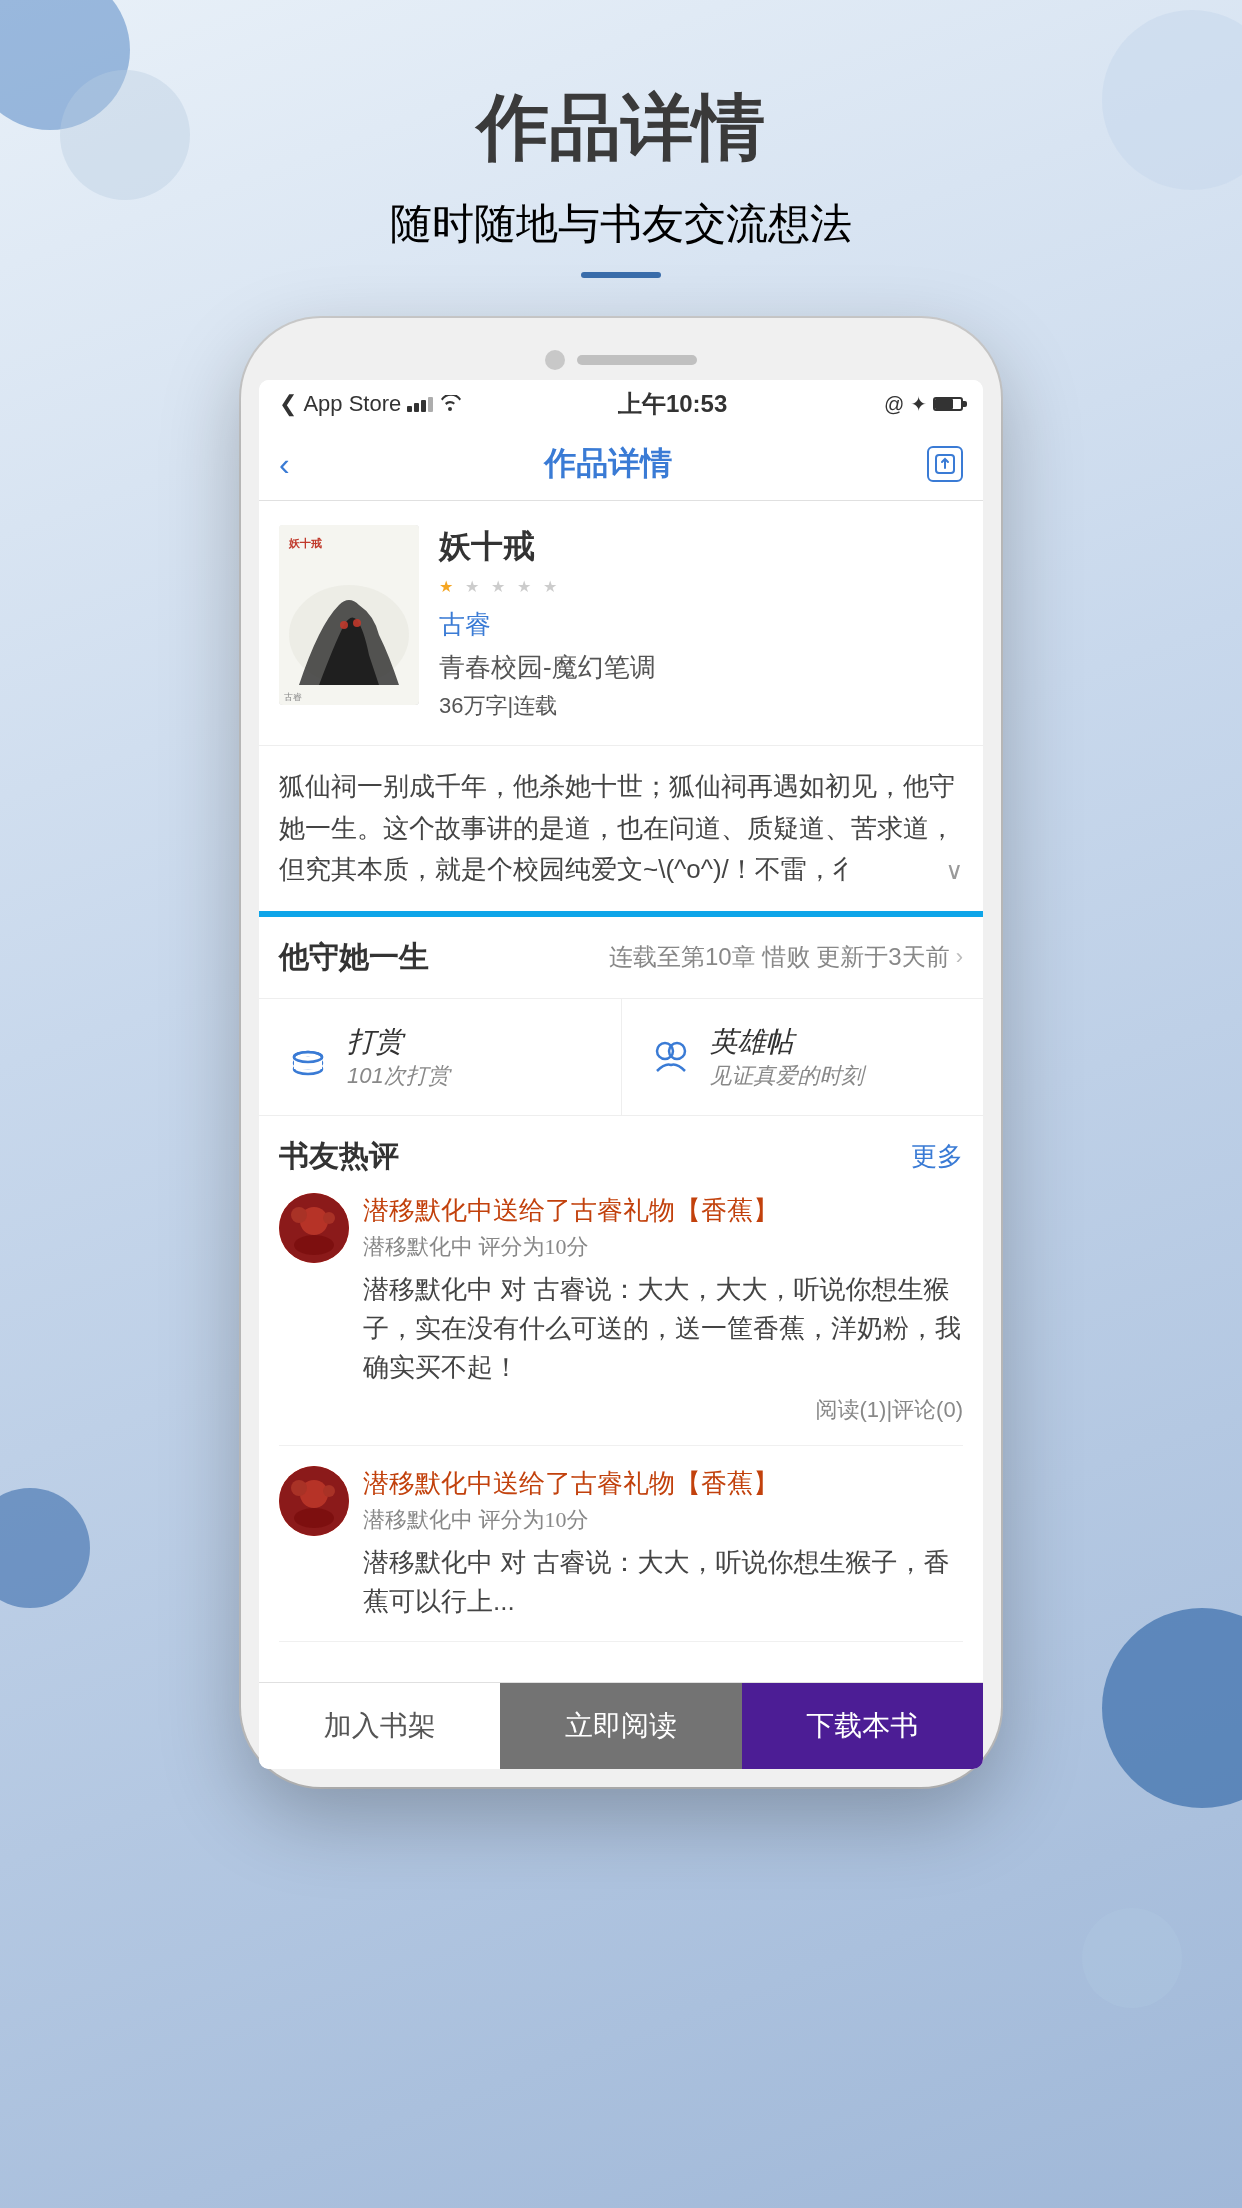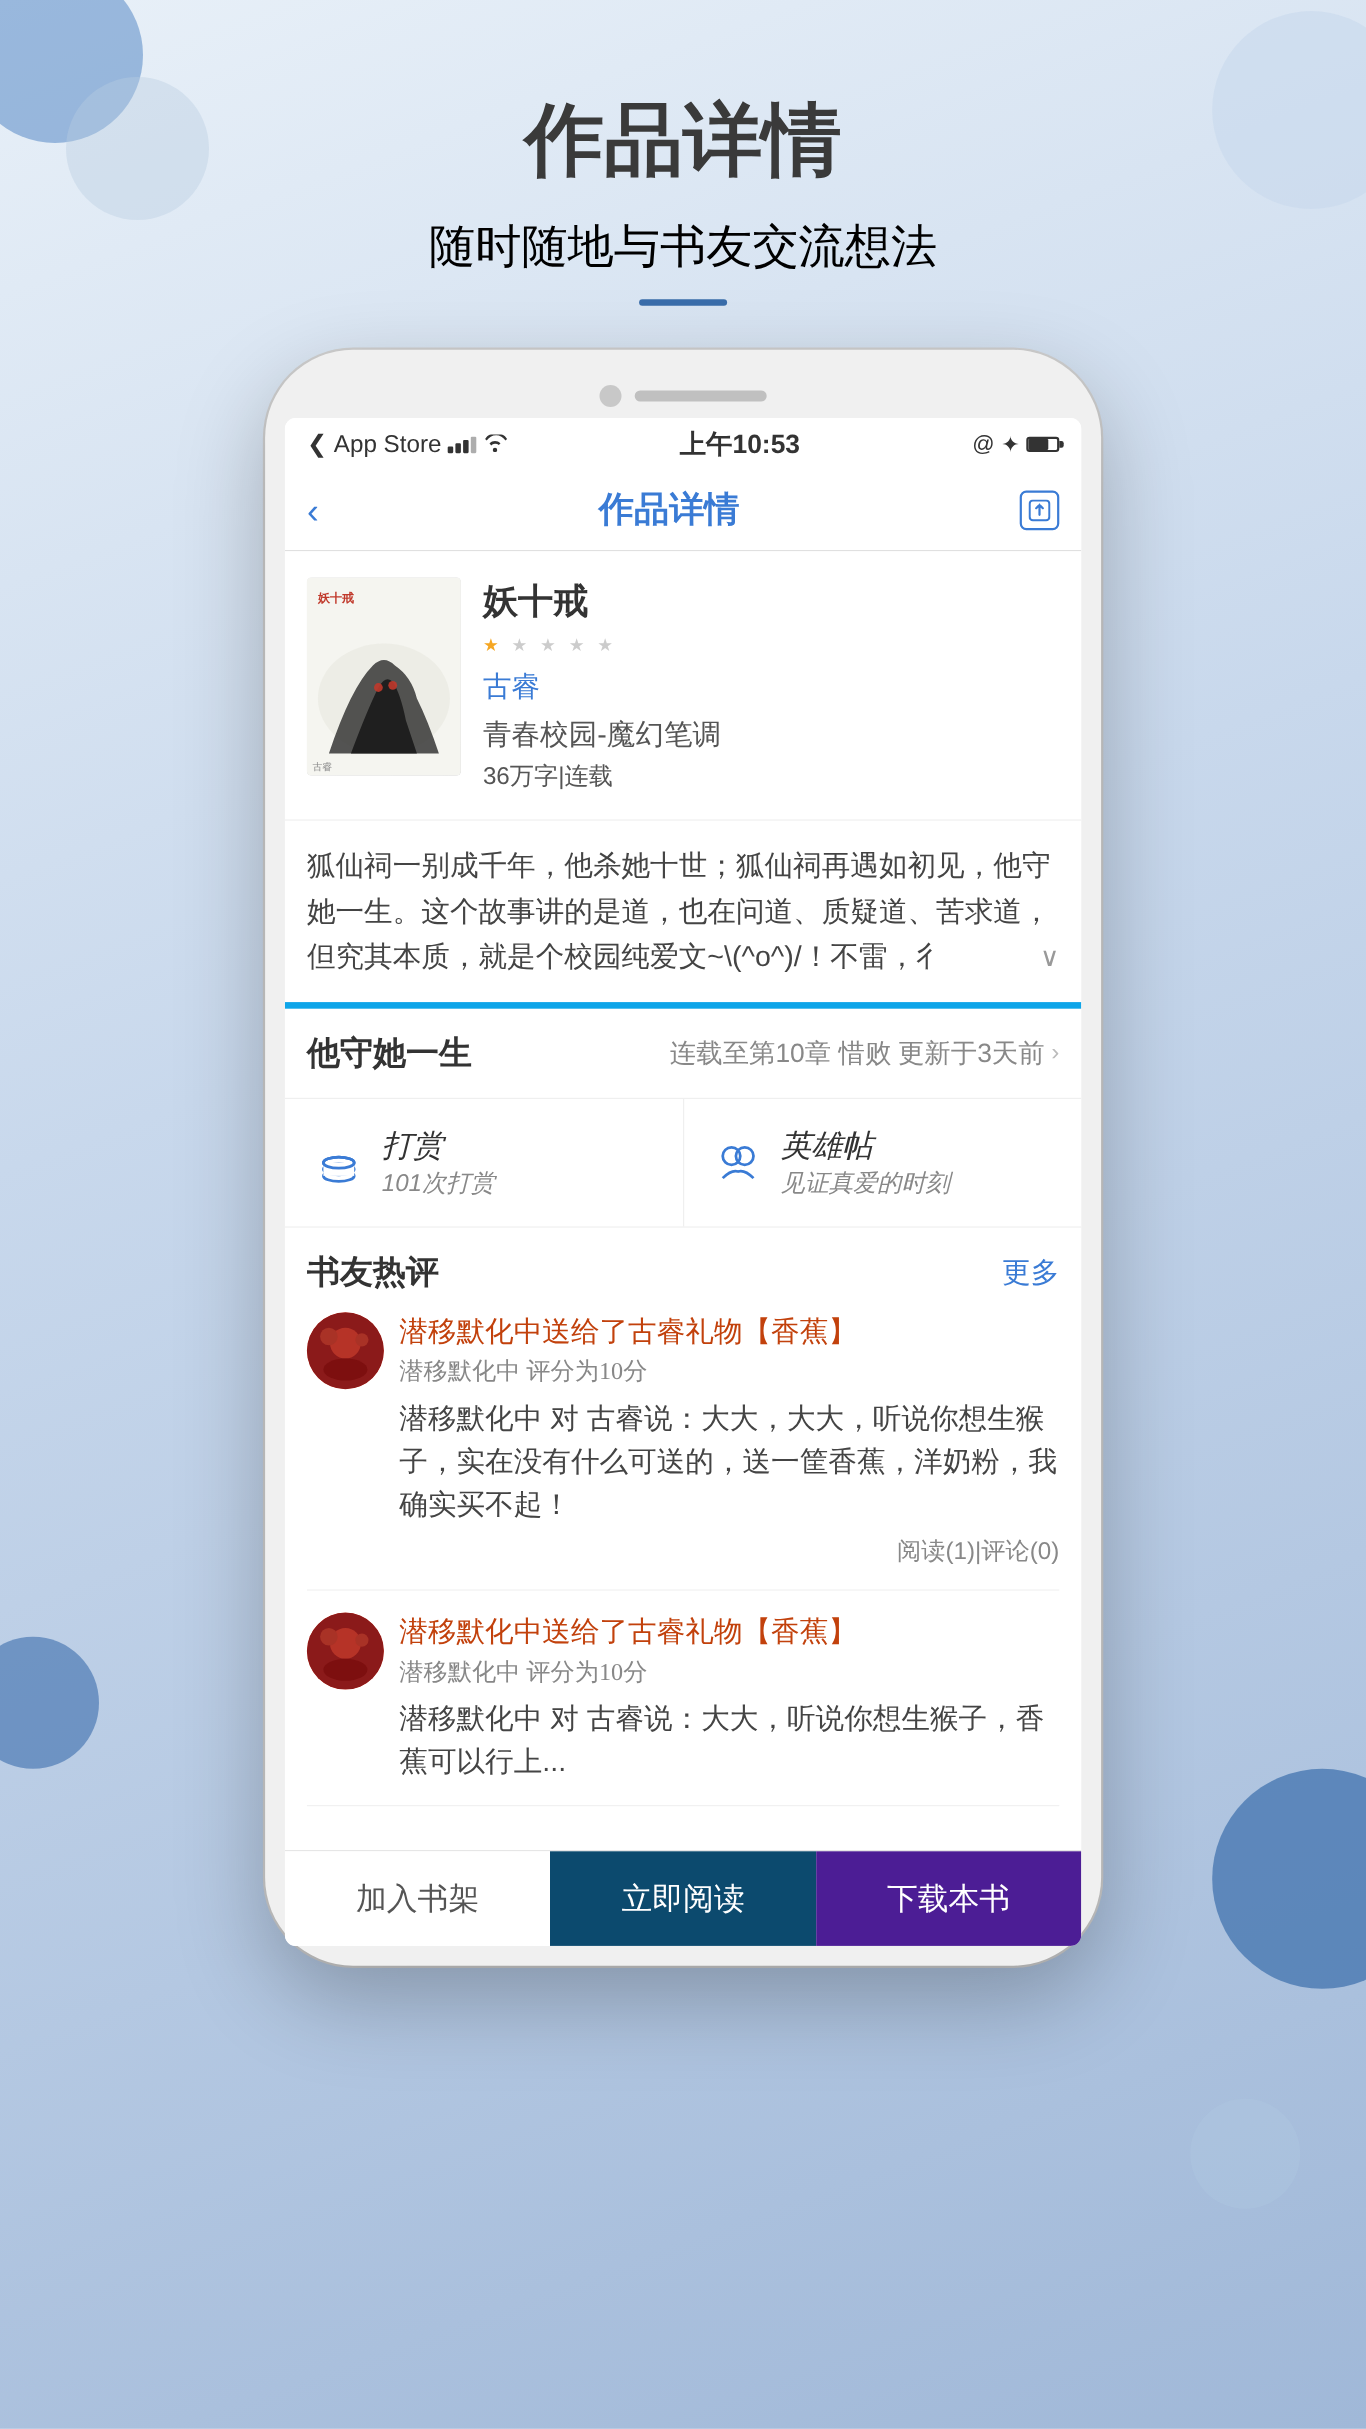--- a/index.html
+++ b/index.html
@@ -435,21 +435,21 @@
       padding: 24px 0;
       text-align: center;
       font-size: 28px;
       font-weight: 500;
     }
     .btn-add {
       background: #fff;
       color: #555;
     }
     .btn-read {
-      background: #0c4a6e;
+      background: #737373;
       color: #fff;
     }
     .btn-download {
       background: #4c1d95;
       color: #fff;
     }
   </style>
 </head>
 <body>
 

